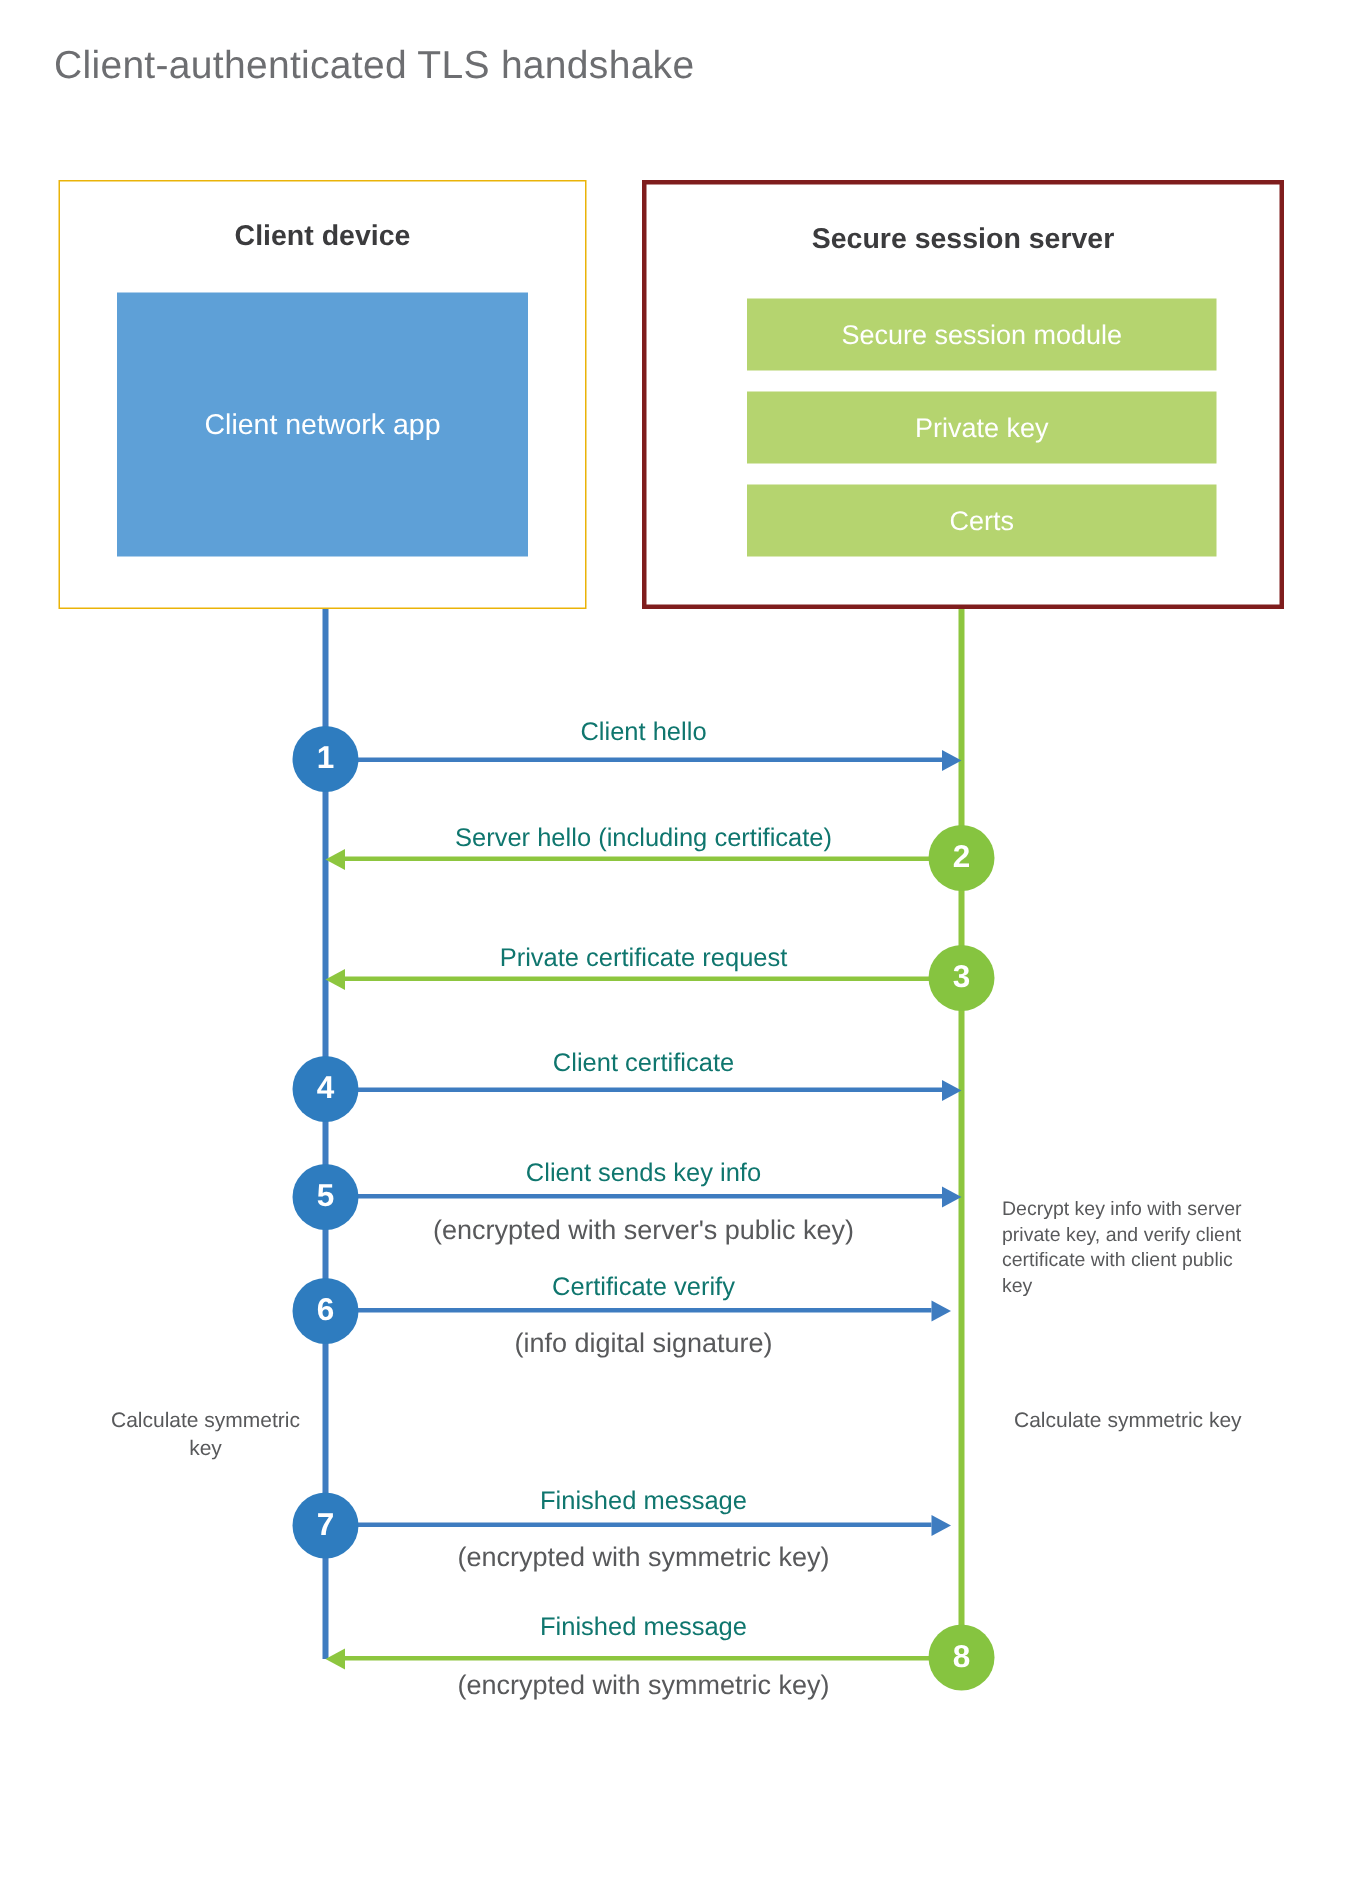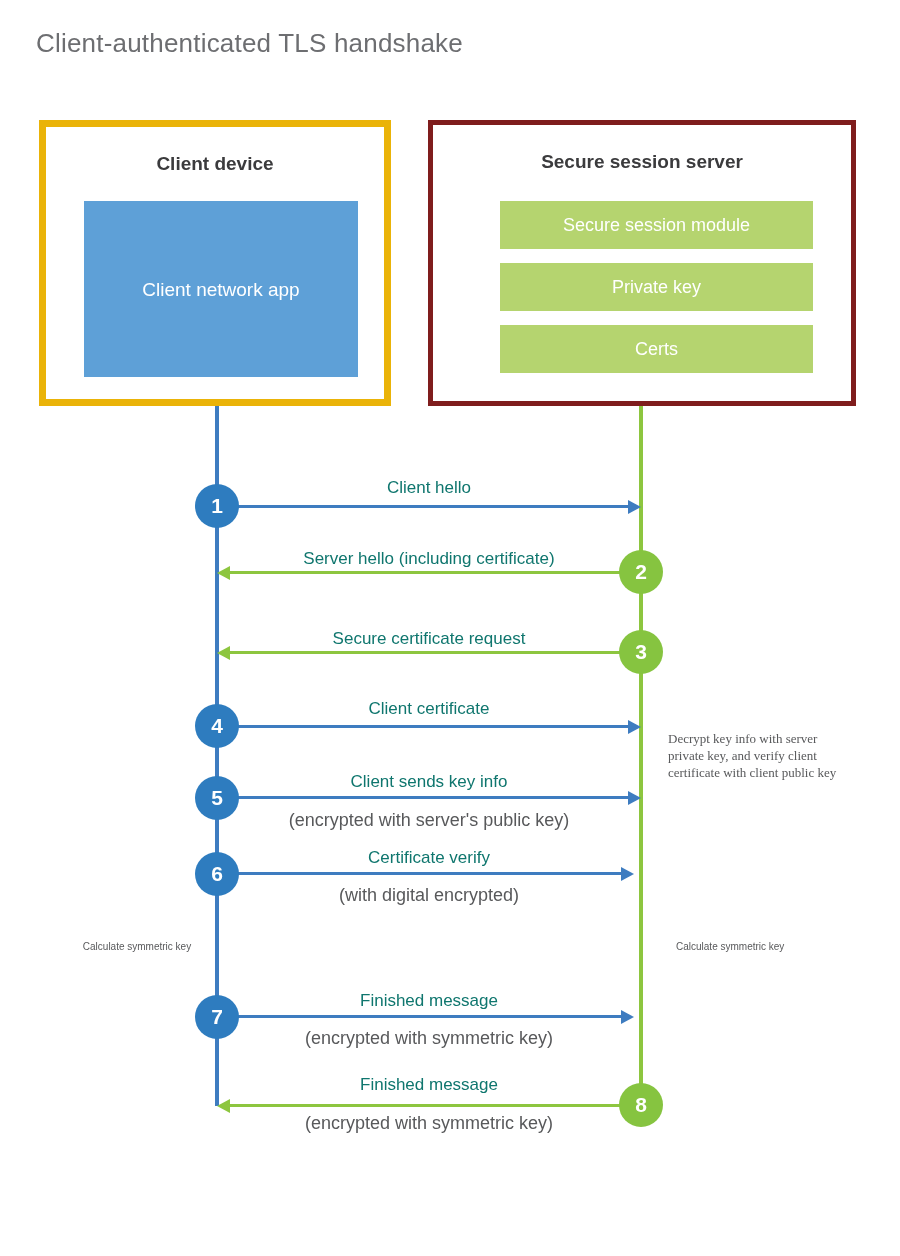--- a/index.html
+++ b/index.html
@@ -34,26 +34,26 @@
 
   
   .party-box {
     position: absolute;
     box-sizing: border-box;
     background: #ffffff;
   }
   #client-box {
     left: 39px; top: 120px;
     width: 352px; height: 286px;
-    border: 7px solid #eab308;
+    border: 1px solid #eab308;
   }
   #server-box {
     left: 428px; top: 120px;
     width: 428px; height: 286px;
-    border: 5px solid #7f1d1d;
+    border: 3px solid #7f1d1d;
   }
   .party-title {
     position: absolute;
     left: 0; right: 0;
     top: 26px;
     text-align: center;
     font-size: 19px;
     font-weight: bold;
     color: #3b3b3d;
   }
@@ -151,21 +151,21 @@
     white-space: nowrap;
   }
   .side-note {
     position: absolute;
     font-size: 13px;
     line-height: 17px;
     color: #58595b;
   }
   .calc-note {
     position: absolute;
-    font-size: 10px;
+    font-size: 14px;
     line-height: 19px;
     color: #58595b;
   }
   .calc-note.center { text-align: center; }
   .calc-note.left { text-align: left; }
 </style>
 </head>
 <body>
 
 <div id="diagram">
@@ -192,53 +192,53 @@
   <div class="msg-label" style="left:217px; top:478px; width:424px;">Client hello</div>
   <div class="arrow-line blue" style="left:217px; top:505px; width:411px;"></div>
   <div class="arrow-head right blue" style="left:628px; top:499.5px;"></div>
   <div class="step-circle blue" style="left:195px; top:484px;">1</div>
 
   <div class="msg-label" style="left:217px; top:549px; width:424px;">Server hello (including certificate)</div>
   <div class="arrow-line green" style="left:230px; top:571px; width:411px;"></div>
   <div class="arrow-head left green" style="left:217px; top:565.5px;"></div>
   <div class="step-circle green" style="left:619px; top:550px;">2</div>
 
-  <div class="msg-label" style="left:217px; top:629px; width:424px;">Secure certificate request</div>
+  <div class="msg-label" style="left:217px; top:629px; width:424px;">Private certificate request</div>
   <div class="arrow-line green" style="left:230px; top:651px; width:411px;"></div>
   <div class="arrow-head left green" style="left:217px; top:645.5px;"></div>
   <div class="step-circle green" style="left:619px; top:630px;">3</div>
 
   <div class="msg-label" style="left:217px; top:699px; width:424px;">Client certificate</div>
   <div class="arrow-line blue" style="left:217px; top:725px; width:411px;"></div>
   <div class="arrow-head right blue" style="left:628px; top:719.5px;"></div>
   <div class="step-circle blue" style="left:195px; top:704px;">4</div>
 
   <div class="msg-label" style="left:217px; top:772px; width:424px;">Client sends key info</div>
   <div class="arrow-line blue" style="left:217px; top:796px; width:411px;"></div>
   <div class="arrow-head right blue" style="left:628px; top:790.5px;"></div>
   <div class="step-circle blue" style="left:195px; top:776px;">5</div>
   <div class="msg-sublabel" style="left:217px; top:810px; width:424px;">(encrypted with server's public key)</div>
 
   <div class="msg-label" style="left:217px; top:848px; width:424px;">Certificate verify</div>
   <div class="arrow-line blue" style="left:217px; top:872px; width:404px;"></div>
   <div class="arrow-head right blue" style="left:621px; top:866.5px;"></div>
   <div class="step-circle blue" style="left:195px; top:852px;">6</div>
-  <div class="msg-sublabel" style="left:217px; top:885px; width:424px;">(with digital encrypted)</div>
+  <div class="msg-sublabel" style="left:217px; top:885px; width:424px;">(info digital signature)</div>
 
   <div class="msg-label" style="left:217px; top:991px; width:424px;">Finished message</div>
   <div class="arrow-line blue" style="left:217px; top:1015px; width:404px;"></div>
   <div class="arrow-head right blue" style="left:621px; top:1009.5px;"></div>
   <div class="step-circle blue" style="left:195px; top:995px;">7</div>
   <div class="msg-sublabel" style="left:217px; top:1028px; width:424px;">(encrypted with symmetric key)</div>
 
   <div class="msg-label" style="left:217px; top:1075px; width:424px;">Finished message</div>
   <div class="arrow-line green" style="left:230px; top:1104px; width:411px;"></div>
   <div class="arrow-head left green" style="left:217px; top:1098.5px;"></div>
   <div class="step-circle green" style="left:619px; top:1083px;">8</div>
   <div class="msg-sublabel" style="left:217px; top:1113px; width:424px;">(encrypted with symmetric key)</div>
 
-  <div class="side-note" style="left:668px; top:730px; width:170px;font-family:Liberation Serif, serif;">Decrypt key info with server private key, and verify client certificate with client public key</div>
+  <div class="side-note" style="left:668px; top:797px; width:170px;">Decrypt key info with server private key, and verify client certificate with client public key</div>
 
   <div class="calc-note center" style="left:62px; top:937px; width:150px;">Calculate symmetric key</div>
 
   <div class="calc-note left" style="left:676px; top:937px; width:160px;">Calculate symmetric key</div>
 
 </div>
 
 </body></html>

